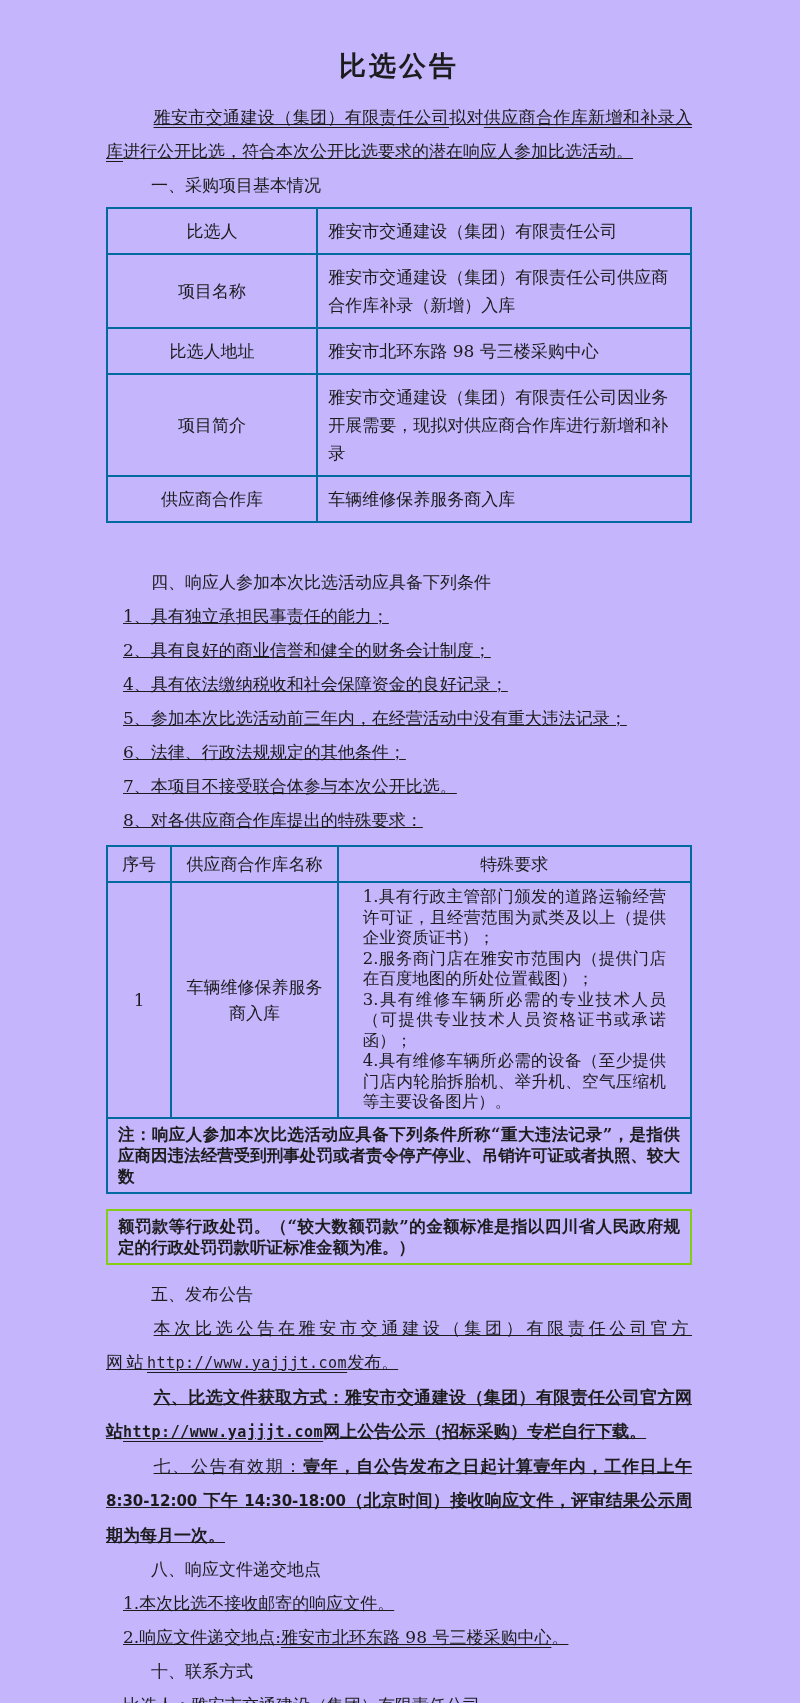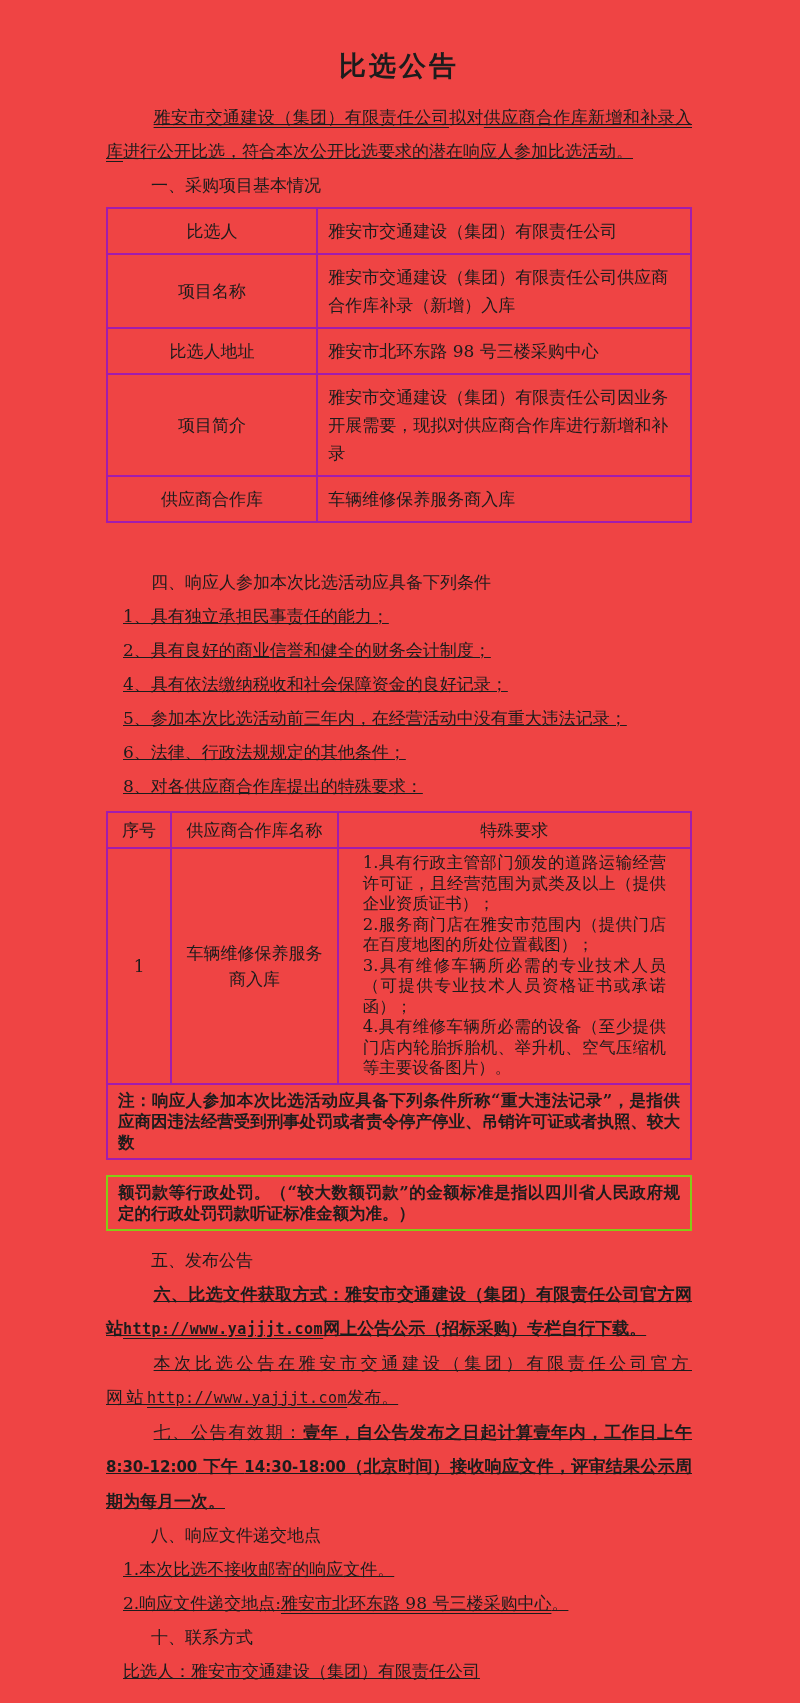--- a/index.html
+++ b/index.html
@@ -8,21 +8,21 @@
     width: 800px;
     background: #ffffff;
     font-family: "DejaVu Serif", "Liberation Serif", serif;
     color: #1c1c1c;
   }
   .page {
     width: 800px;
     height: 1703px;
     padding: 48px 108px 0 106px;
     overflow: hidden;
-    background: #ef4444;
+    background: #c4b5fd;
   }
   .doc-title {
     font-size: 27px;
     font-weight: bold;
     text-align: center;
     letter-spacing: 3px;
     margin: 0 0 16px 0;
     line-height: 36px;
   }
   .para {
@@ -49,21 +49,21 @@
     letter-spacing: 0.5px;
   }
   .spaced { letter-spacing: 3.5px; }
 
   table.grid {
     width: 100%;
     border-collapse: collapse;
     margin-top: 5px;
   }
   table.grid td {
-    border: 2px solid #a21caf;
+    border: 2px solid #0369a1;
     font-size: 17px;
     padding: 8px 10px;
     line-height: 28px;
     vertical-align: middle;
   }
   table.basic td.lbl { width: 36%; text-align: center; }
   table.basic td.val { width: 64%; text-align: left; }
 
   table.special { margin-top: 8px; }
   table.special td.hdr { text-align: center; padding: 3px 6px; line-height: 24px; }
@@ -138,20 +138,21 @@
   <div class="gap-lg"></div>
 
   <p class="h-section">四、响应人参加本次比选活动应具备下列条件</p>
 
   <div class="items">
     <p class="para">1、具有独立承担民事责任的能力；</p>
     <p class="para">2、具有良好的商业信誉和健全的财务会计制度；</p>
     <p class="para">4、具有依法缴纳税收和社会保障资金的良好记录；</p>
     <p class="para">5、参加本次比选活动前三年内，在经营活动中没有重大违法记录；</p>
     <p class="para">6、法律、行政法规规定的其他条件；</p>
+    <p class="para">7、本项目不接受联合体参与本次公开比选。</p>
     <p class="para">8、对各供应商合作库提出的特殊要求：</p>
   </div>
 
   <table class="grid special">
     <tbody>
         <tr>
       <td class="hdr c-no">序号</td>
       <td class="hdr c-name">供应商合作库名称</td>
       <td class="hdr c-req">特殊要求</td>
     </tr>
@@ -169,23 +170,23 @@
       <td class="note-cell" colspan="3">注：响应人参加本次比选活动应具备下列条件所称“重大违法记录”，是指供应商因违法经营受到刑事处罚或者责令停产停业、吊销许可证或者执照、较大数</td>
     </tr>
   </tbody>
     </table>
 
   <div class="note-box">额罚款等行政处罚。（“较大数额罚款”的金额标准是指以四川省人民政府规定的行政处罚罚款听证标准金额为准。）</div>
 
   <div class="gap-md"></div>
 
   <p class="h-section">五、发布公告</p>
+  <p class="para indent"><span class="spaced">本次比选公告在雅安市交通建设（集团）有限责任公司官方网站</span><span class="url-link">http://www.yajjjt.com</span><span>发布。</span></p>
+
   <p class="para indent bold-para"><span>六、比选文件获取方式：雅安市交通建设（集团）有限责任公司官方网站</span><span class="url-link">http://www.yajjjt.com</span><span>网上公告公示（招标采购）专栏自行下载。</span></p>
-
-  <p class="para indent"><span class="spaced">本次比选公告在雅安市交通建设（集团）有限责任公司官方网站</span><span class="url-link">http://www.yajjjt.com</span><span>发布。</span></p>
 
   <p class="para indent bold-para"><span class="s7-lead">七、公告有效期：</span><span>壹年，自公告发布之日起计算壹年内，工作日上午</span><span class="s7-time">8:30-12:00</span><span> 下午 </span><span class="s7-time">14:30-18:00</span><span>（北京时间）接收响应文件，评审结果公示周期为每月一次。</span></p>
 
   <p class="h-section">八、响应文件递交地点</p>
   <div class="items">
     <p class="para">1.本次比选不接收邮寄的响应文件。</p>
     <p class="para"><span>2.响应文件递交地点:</span><span class="u">雅安市北环东路 98 号三楼采购中心</span><span>。</span></p>
   </div>
 
   <p class="h-section">十、联系方式</p>

